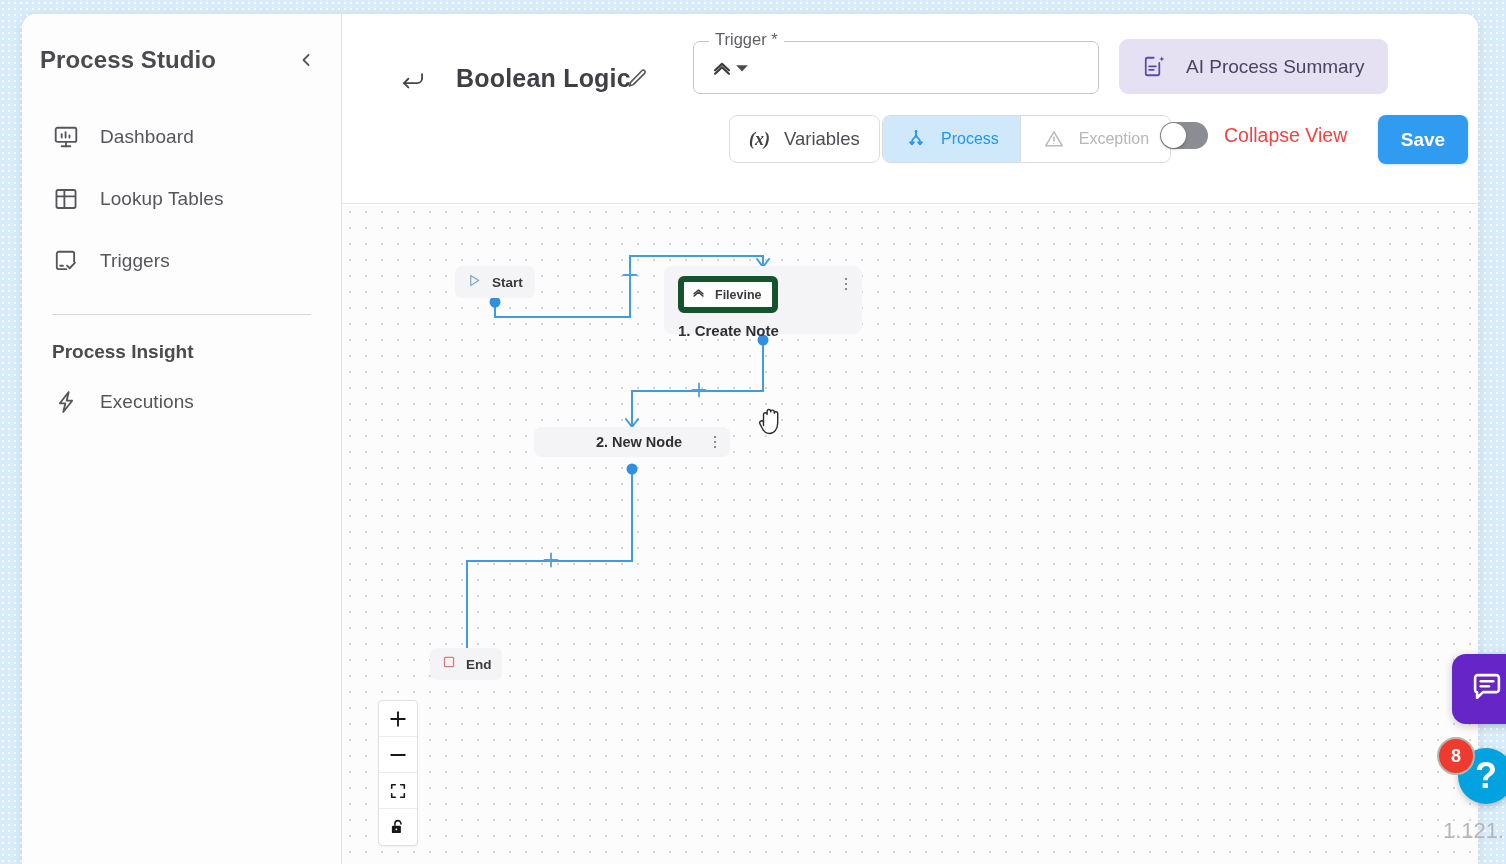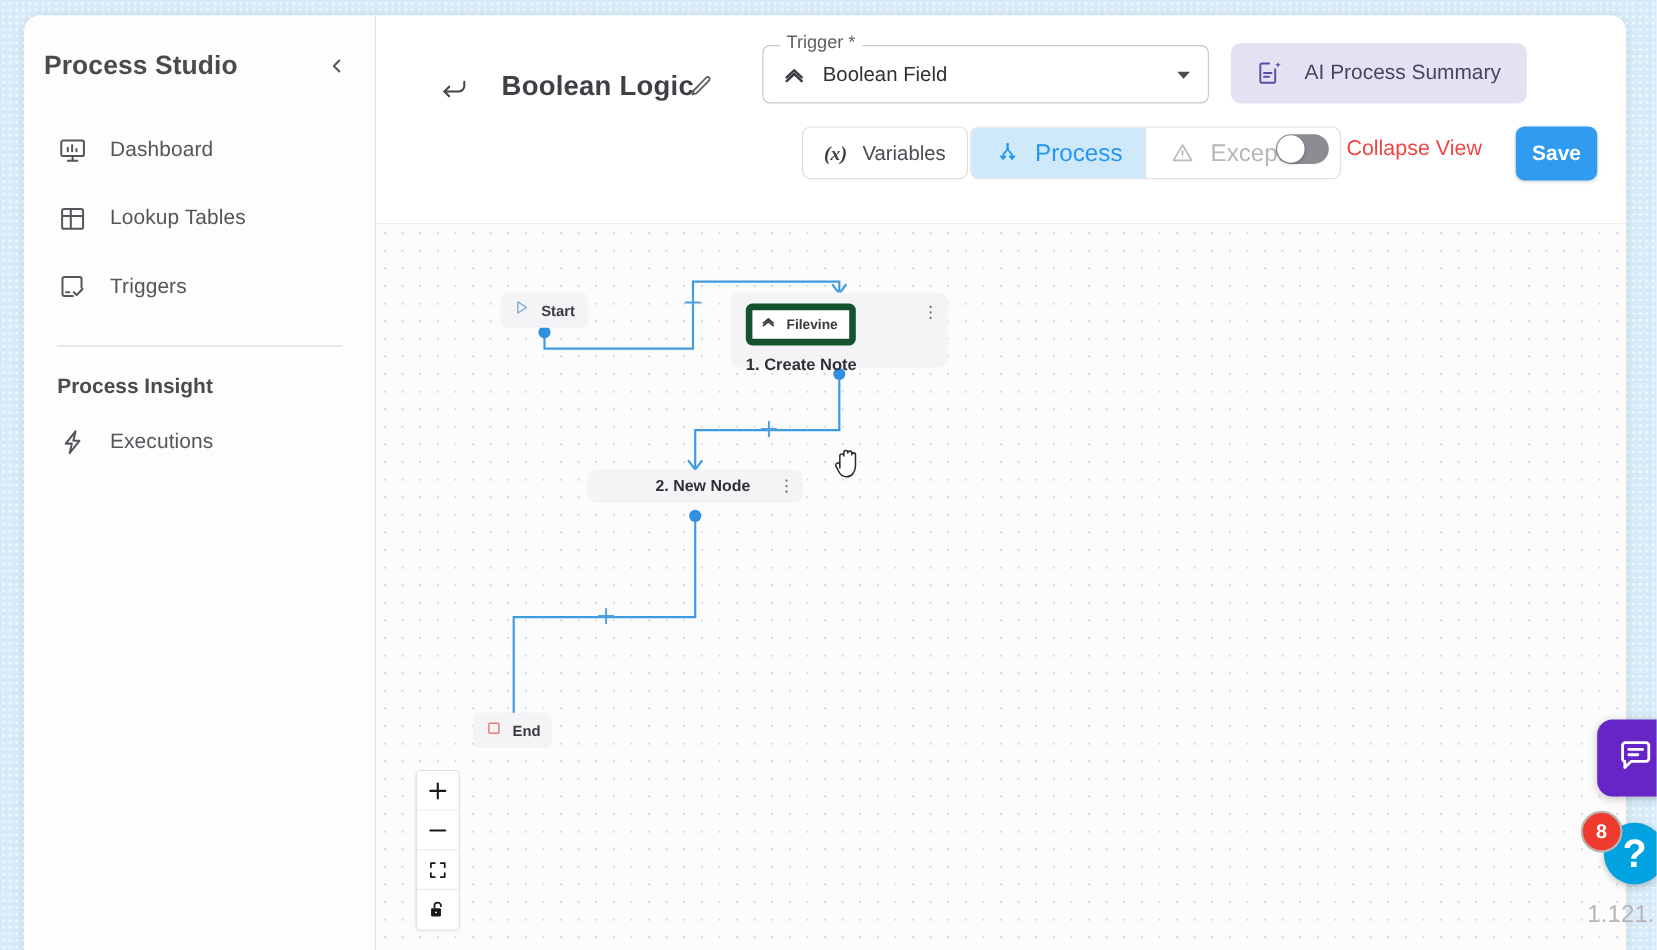--- a/index.html
+++ b/index.html
@@ -208,21 +208,21 @@
     border: 1px solid #dcdcdf;
     border-radius: 8px;
     display: flex;
     overflow: hidden;
     background: #fff;
   }
   .seg {
     display: flex; align-items: center; gap: 13px;
     padding: 0 21px;
     cursor: pointer;
-    font-size: 22px;
+    font-size: 16px;
   }
   .seg.active { background: #cfe8fa; color: #2196f3; }
   .seg.disabled { color: #b6b6bb; }
   .seg-icon { width: 24px; height: 24px; display:flex; align-items:center; justify-content:center; }
   .seg-sep { width: 1px; background: #dcdcdf; }
 
   .toggle-wrap {
     position: absolute;
     left: 818px; top: 108px;
     display: flex; align-items: center; gap: 16px;
@@ -241,21 +241,21 @@
     width: 25px; height: 25px;
     border-radius: 50%;
     background: #fff;
     box-shadow: 0 1px 3px rgba(0,0,0,0.35);
   }
   .toggle-label { font-size: 19.5px; color: #ef4444; }
 
   .save-btn {
     position: absolute;
     left: 1036px; top: 101px;
-    width: 74px; height: 49px;
+    width: 90px; height: 49px;
     background: #2f9bf1;
     border-radius: 8px;
     border: none;
     color: #fff;
     font-size: 19px;
     font-weight: bold;
     cursor: pointer;
     font-family: "Liberation Sans", sans-serif;
     box-shadow: 0 1px 3px rgba(0,0,0,0.15);
   }
@@ -499,21 +499,20 @@
 
       <div class="trigger-wrap">
         <span class="trigger-legend">Trigger *</span>
         <div class="trigger-box">
           <span class="trigger-icon">
             <svg width="22" height="22" viewBox="0 0 24 24" fill="none" stroke="currentColor" stroke-width="2.4" stroke-linecap="round" stroke-linejoin="round">
               <polyline points="4.5 14.5 12 7.5 19.5 14.5"></polyline>
               <polyline points="4.5 18.2 12 11.2 19.5 18.2"></polyline>
             </svg>
           </span>
-          <span class="trigger-value">Boolean Field</span>
           <span class="trigger-caret">
             <svg width="16" height="16" viewBox="0 0 16 16">
                 <path d="M2.2 5.2h11.6L8 11.6z" fill="currentColor"></path>
               </svg>
           </span>
         </div>
       </div>
 
       <div class="ai-btn">
         <span class="ai-icon">

